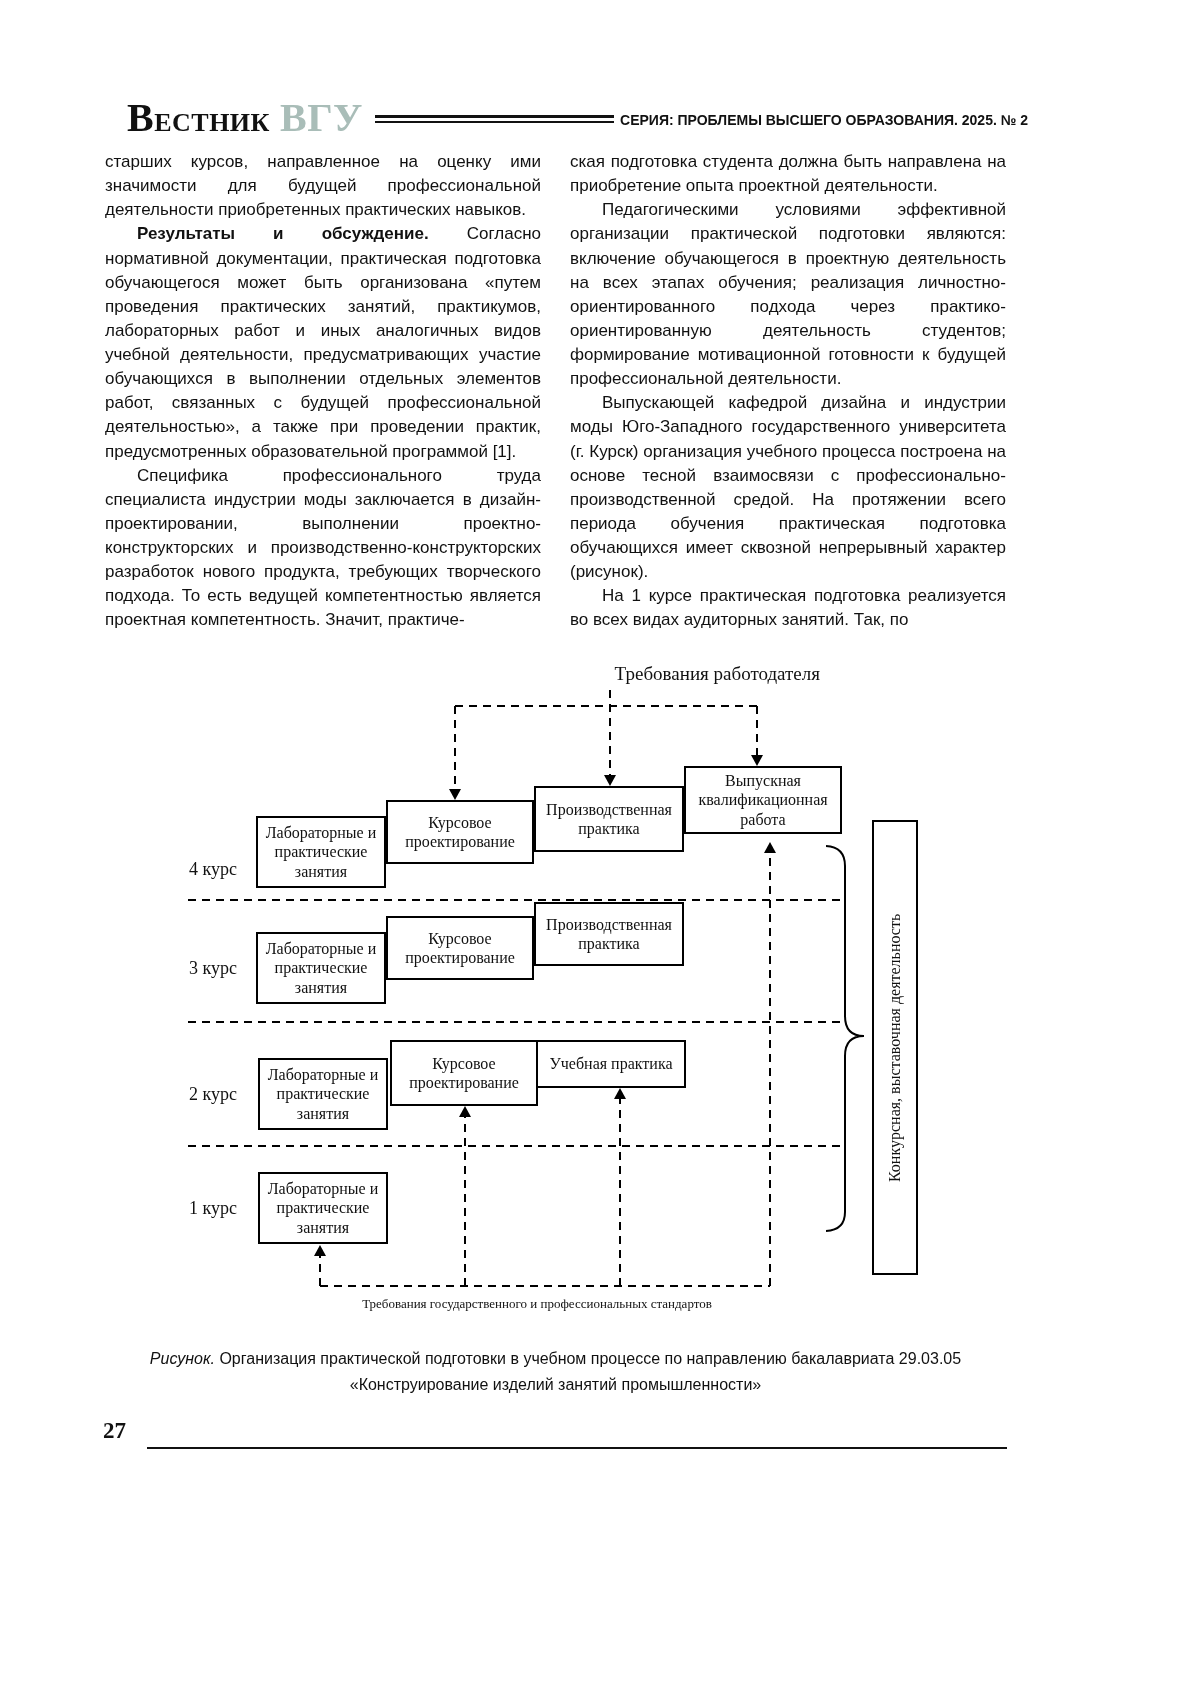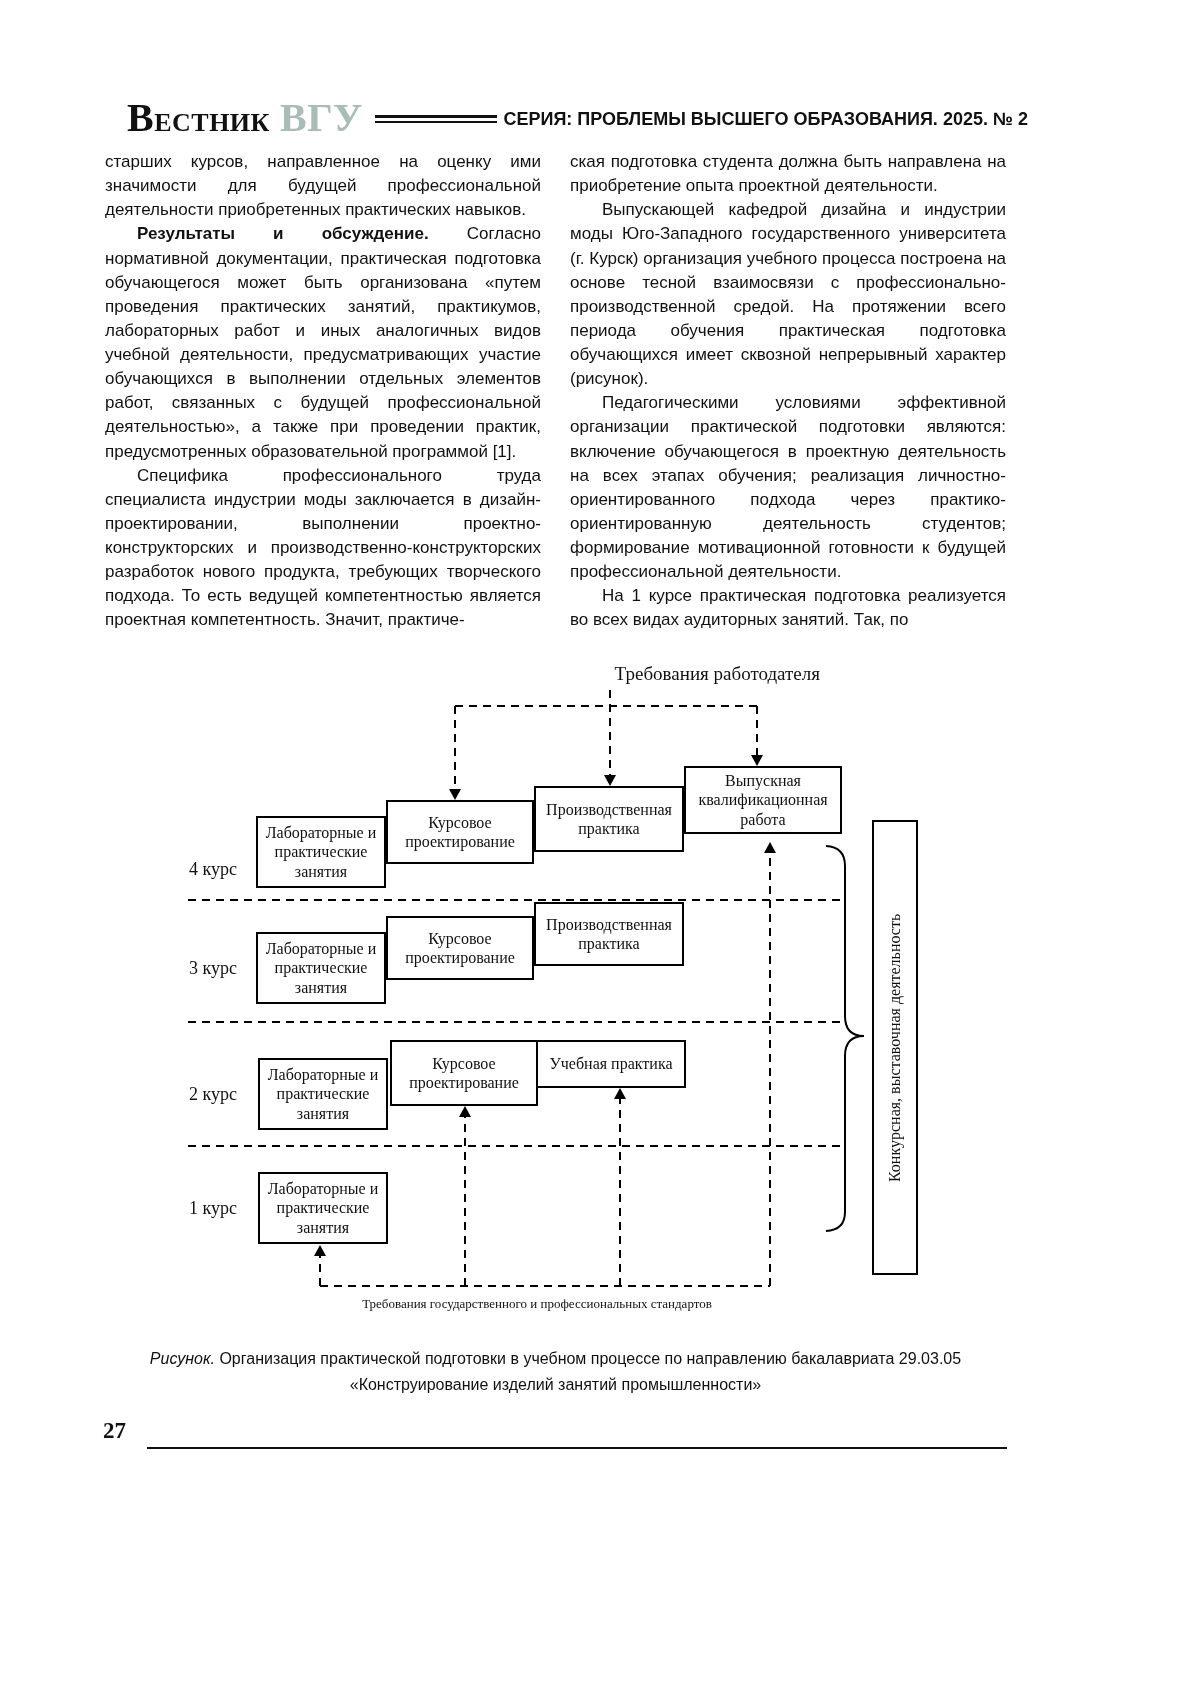--- a/index.html
+++ b/index.html
@@ -7,21 +7,21 @@
         font-family:"Liberation Sans",sans-serif;overflow:hidden;}
 
   
   .header{position:absolute;left:105px;top:94px;width:901px;display:flex;align-items:baseline;margin-left:22px;}
   .logo{font-family:"Liberation Serif",serif;font-weight:bold;white-space:nowrap;letter-spacing:.5px;}
   .logo .v{font-size:40px;}
   .logo .rest{font-size:26px;}
   .logo .vgu{font-size:40px;color:#a9bdb8;margin-left:10px;}
   .rule{flex:1;height:3px;border-top:3px solid #111;border-bottom:2px solid #111;
         position:relative;top:-8px;margin:0 6px 0 12px;}
-  .series{font-weight:bold;font-size:18px;white-space:nowrap;position:relative;top:-6px;}
+  .series{font-weight:bold;font-size:14px;white-space:nowrap;position:relative;top:-6px;}
 
   
   .content{position:absolute;left:105px;top:150px;width:901px;display:flex;gap:29px;}
   .col{width:436px;font-size:17px;line-height:1.42;text-align:justify;}
   .col p{margin:0;text-indent:32px;}
   .col p.cont{text-indent:0;}
 
   
   .figure{position:absolute;left:0;top:655px;width:1200px;height:700px;}
   .figure svg{position:absolute;left:0;top:0;}
@@ -63,22 +63,22 @@
   </div>
 
   <div class="content">
     <div class="col">
       <p class="cont"><span>старших курсов, направленное на оценку ими значимости для будущей профессиональной деятельности приобретенных практических навыков.</span></p>
       <p><b>Результаты и обсуждение.</b> <span>Согласно нормативной документации, практическая подготовка обучающегося может быть организована «путем проведения практических занятий, практикумов, лабораторных работ и иных аналогичных видов учебной деятельности, предусматривающих участие обучающихся в выполнении отдельных элементов работ, связанных с будущей профессиональной деятельностью», а также при проведении практик, предусмотренных образовательной программой [1].</span></p>
       <p><span>Специфика профессионального труда специалиста индустрии моды заключается в дизайн-проектировании, выполнении проектно-конструкторских и производственно-конструкторских разработок нового продукта, требующих творческого подхода. То есть ведущей компетентностью является проектная компетентность. Значит, практиче-</span></p>
     </div>
     <div class="col">
       <p class="cont"><span>ская подготовка студента должна быть направлена на приобретение опыта проектной деятельности.</span></p>
+      <p><span>Педагогическими условиями эффективной организации практической подготовки являются: включение обучающегося в проектную деятельность на всех этапах обучения; реализация личностно-ориентированного подхода через практико-ориентированную деятельность студентов; формирование мотивационной готовности к будущей профессиональной деятельности.</span></p>
       <p><span>Выпускающей кафедрой дизайна и индустрии моды Юго-Западного государственного университета (г. Курск) организация учебного процесса построена на основе тесной взаимосвязи с профессионально-производственной средой. На протяжении всего периода обучения практическая подготовка обучающихся имеет сквозной непрерывный характер (рисунок).</span></p>
-      <p><span>Педагогическими условиями эффективной организации практической подготовки являются: включение обучающегося в проектную деятельность на всех этапах обучения; реализация личностно-ориентированного подхода через практико-ориентированную деятельность студентов; формирование мотивационной готовности к будущей профессиональной деятельности.</span></p>
       <p><span>На 1 курсе практическая подготовка реализуется во всех видах аудиторных занятий. Так, по</span></p>
     </div>
   </div>
 
   <div class="figure">
 
     <svg width="1200" height="700" viewBox="0 655 1200 700">
 
       <line class="dash" x1="455" y1="706" x2="757" y2="706"></line>
       <line class="dash" x1="455" y1="706" x2="455" y2="789"></line>

